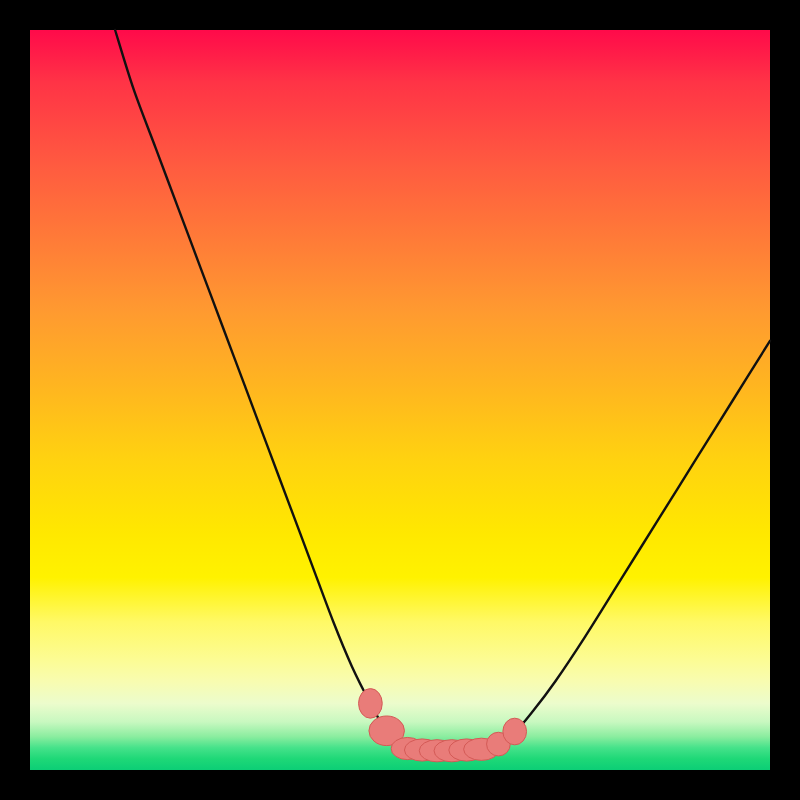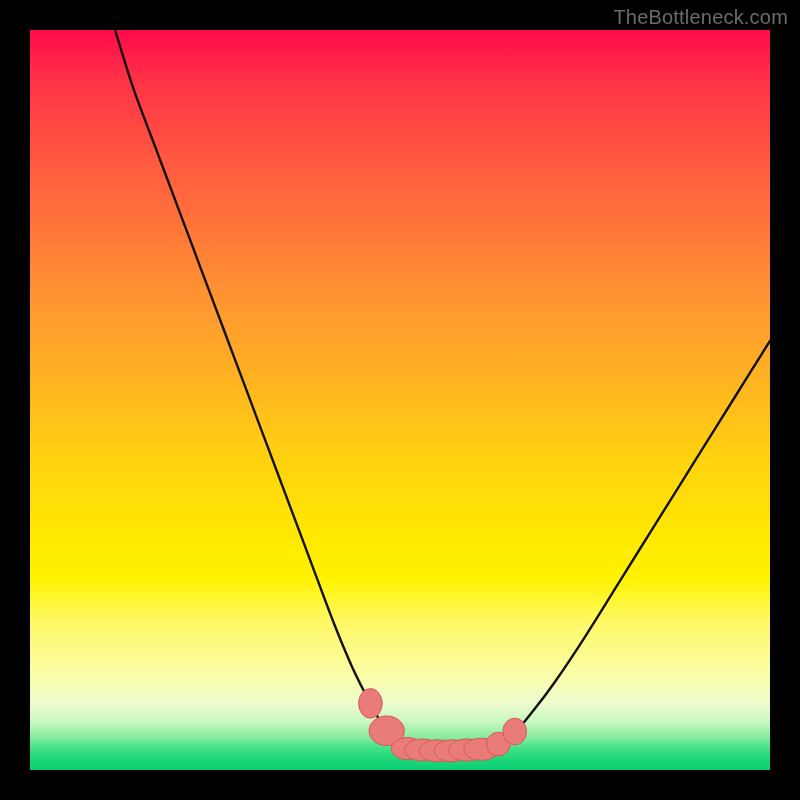--- a/index.html
+++ b/index.html
@@ -80,14 +80,13 @@
           <ellipse cx="392.20" cy="720.02" rx="17.76" ry="11.10" fill="#e97c79" stroke="#d45a56" stroke-width="1"></ellipse>
           <ellipse cx="407.00" cy="720.76" rx="17.76" ry="11.10" fill="#e97c79" stroke="#d45a56" stroke-width="1"></ellipse>
           <ellipse cx="421.80" cy="720.76" rx="17.76" ry="11.10" fill="#e97c79" stroke="#d45a56" stroke-width="1"></ellipse>
           <ellipse cx="436.60" cy="720.02" rx="17.76" ry="11.10" fill="#e97c79" stroke="#d45a56" stroke-width="1"></ellipse>
           <ellipse cx="451.40" cy="719.28" rx="17.76" ry="11.10" fill="#e97c79" stroke="#d45a56" stroke-width="1"></ellipse>
           <ellipse cx="468.42" cy="714.10" rx="11.84" ry="11.84" fill="#e97c79" stroke="#d45a56" stroke-width="1"></ellipse>
           <ellipse cx="484.70" cy="701.52" rx="11.84" ry="13.32" fill="#e97c79" stroke="#d45a56" stroke-width="1"></ellipse>
         </g>
     </svg>
   </div>
-  <div class="watermark">TheBottleneck.com</div>
 </div>
 
 </body></html>

